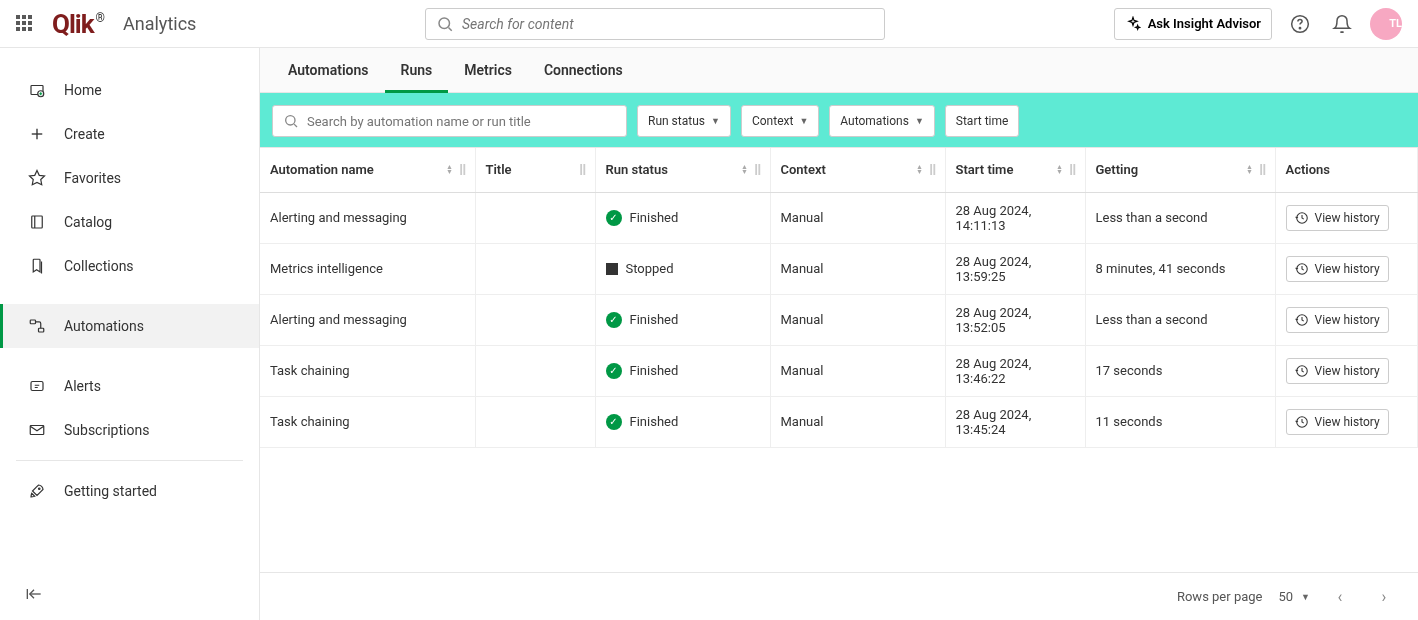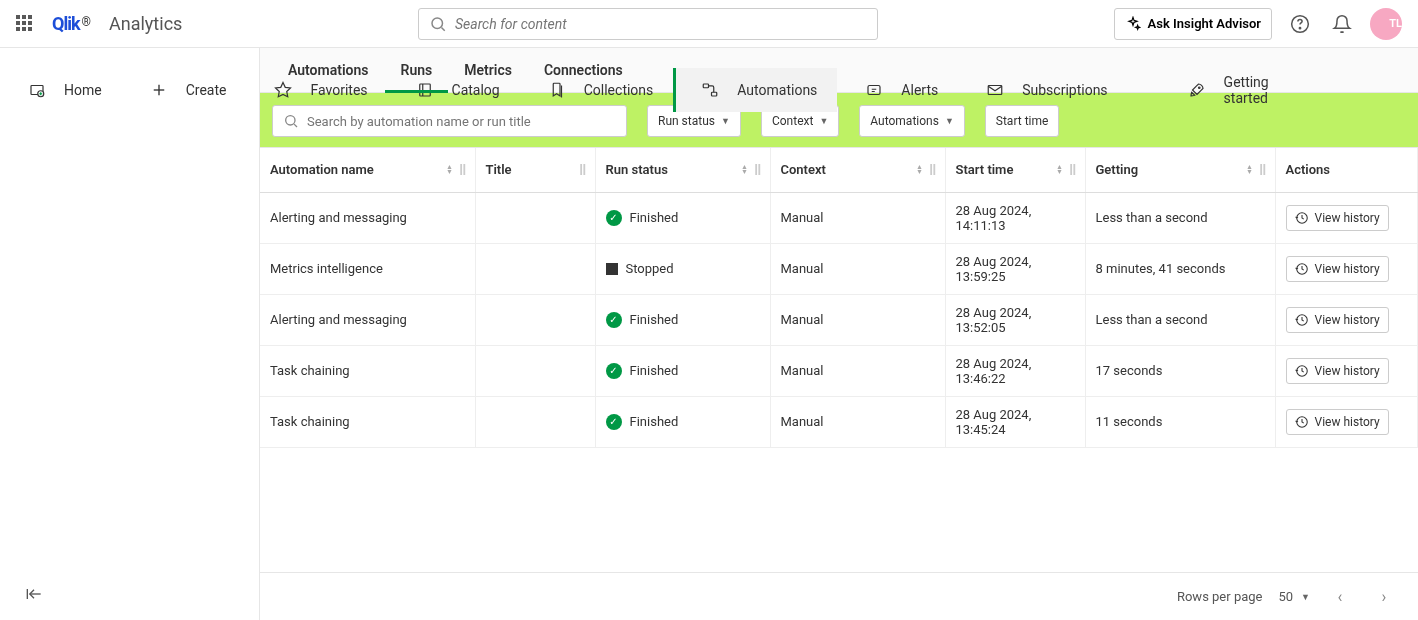--- a/index.html
+++ b/index.html
@@ -3,48 +3,48 @@
 <meta charset="utf-8">
 <style>
 * { box-sizing: border-box; margin: 0; padding: 0; font-family: -apple-system, BlinkMacSystemFont, "Segoe UI", Roboto, Helvetica, Arial, sans-serif; }
 body { width: 1418px; height: 620px; background: #fff; color: #333; font-size: 13px; overflow: hidden; }
 
 
 .topbar { height: 48px; display: flex; align-items: center; padding: 0 16px; border-bottom: 1px solid #e6e6e6; }
 .waffle { width: 18px; height: 18px; display: grid; grid-template-columns: repeat(3, 4px); grid-template-rows: repeat(3, 4px); gap: 2px; margin-right: 18px; cursor: pointer; }
 .waffle span { background: #595959; }
 .logo { display: flex; align-items: center; margin-right: 18px; }
-.logo-text { font-size: 18px; font-weight: 700; color: #1d4ed8; letter-spacing: -1px; }
+.logo-text { font-size: 26px; font-weight: 700; color: #7f1d1d; letter-spacing: -1px; }
 .logo-r { font-size: 12px; color: #333; margin-left: 2px; align-self: flex-start; margin-top: 2px; }
 .app-title { font-size: 18px; color: #555; }
 .search-global { flex: 0 0 460px; margin-left: auto; margin-right: auto; height: 32px; border: 1px solid #ccc; border-radius: 3px; display: flex; align-items: center; padding: 0 10px; color: #888; }
 .search-global .sicon { margin-right: 8px; color: #888; }
 .search-global input { border: none; outline: none; flex: 1; font-size: 14px; color: #333; font-style: italic; }
 .topbar-right { display: flex; align-items: center; gap: 14px; }
 .ask-btn { height: 32px; border: 1px solid #ccc; border-radius: 3px; background: #fff; padding: 0 10px; display: flex; align-items: center; gap: 7px; font-size: 13px; font-weight: 600; cursor: pointer; }
 .icon-btn { width: 28px; height: 28px; display: flex; align-items: center; justify-content: center; color: #555; cursor: pointer; }
 .avatar { width: 32px; height: 32px; border-radius: 50%; background: #f7a8c2; color: #fff; display: flex; align-items: center; justify-content: flex-end; font-size: 11px; font-weight: 600; cursor: pointer; }
 
 
 .main { display: flex; height: 572px; }
-.sidebar { width: 260px; border-right: 1px solid #e6e6e6; padding-top: 20px; display: flex; flex-direction: row; position: relative; }
+.sidebar { width: 260px; border-right: 1px solid #e6e6e6; padding-top: 20px; display: flex; flex-direction: column; position: relative; }
 .side-item { height: 44px; display: flex; align-items: center; padding: 0 20px 0 28px; font-size: 14px; color: #333; cursor: pointer; gap: 18px; }
 .side-item.active { background: #f2f2f2; border-left: 3px solid #009845; padding-left: 25px; }
 .side-divider { height: 1px; background: #e6e6e6; margin: 8px 16px; }
 .side-spacer { height: 16px; }
 .collapse { position: absolute; bottom: 16px; left: 24px; cursor: pointer; color: #555; }
 
 
 .content { flex: 1; display: flex; flex-direction: column; background: #fff; }
 .tabs { display: flex; background: #fafafa; border-bottom: 1px solid #e6e6e6; padding: 0 12px; }
 .tab { padding: 14px 16px; font-size: 14px; font-weight: 600; color: #333; cursor: pointer; position: relative; }
 .tab.active { color: #333; }
 .tab.active::after { content: ""; position: absolute; bottom: -1px; left: 0; right: 0; height: 3px; background: #009845; }
 
-.filters { padding: 12px 12px 10px; display: flex; gap: 20px; align-items: center; border-bottom: 1px solid #e6e6e6; background: #bef264; }
+.filters { padding: 12px 12px 10px; display: flex; gap: 10px; align-items: center; border-bottom: 1px solid #e6e6e6; background: #5eead4; }
 .filter-search { flex: 0 0 355px; height: 32px; border: 1px solid #ccc; border-radius: 3px; display: flex; align-items: center; padding: 0 10px; background: #fff; }
 .filter-search input { border: none; outline: none; flex: 1; font-size: 13px; }
 .filter-btn { height: 32px; background: #fff; border: 1px solid #ccc; border-radius: 3px; padding: 0 10px; display: flex; align-items: center; gap: 6px; font-size: 12px; cursor: pointer; color: #333; }
 .chev-down { font-size: 9px; color: #666; }
 
 
 .table-wrap { flex: 1; overflow: auto; }
 table { width: 100%; border-collapse: collapse; }
 th { text-align: left; font-size: 13px; font-weight: 600; color: #333; border-right: 1px solid #eee; border-bottom: 1px solid #ddd; padding: 0; height: 44px; background: #fff; }
 th .th-inner { display: flex; align-items: center; justify-content: space-between; padding: 0 10px; height: 100%; }

